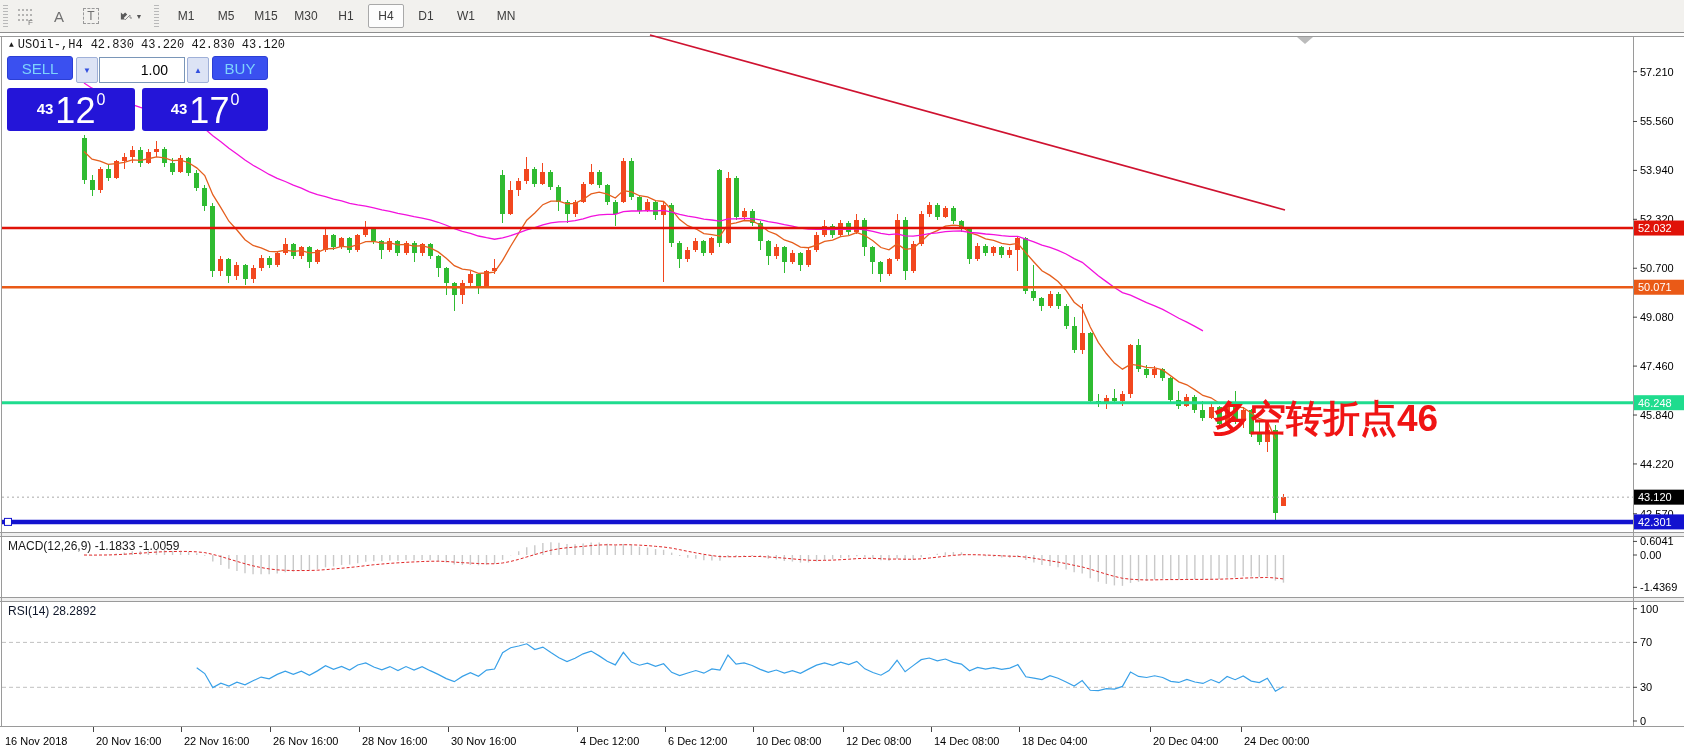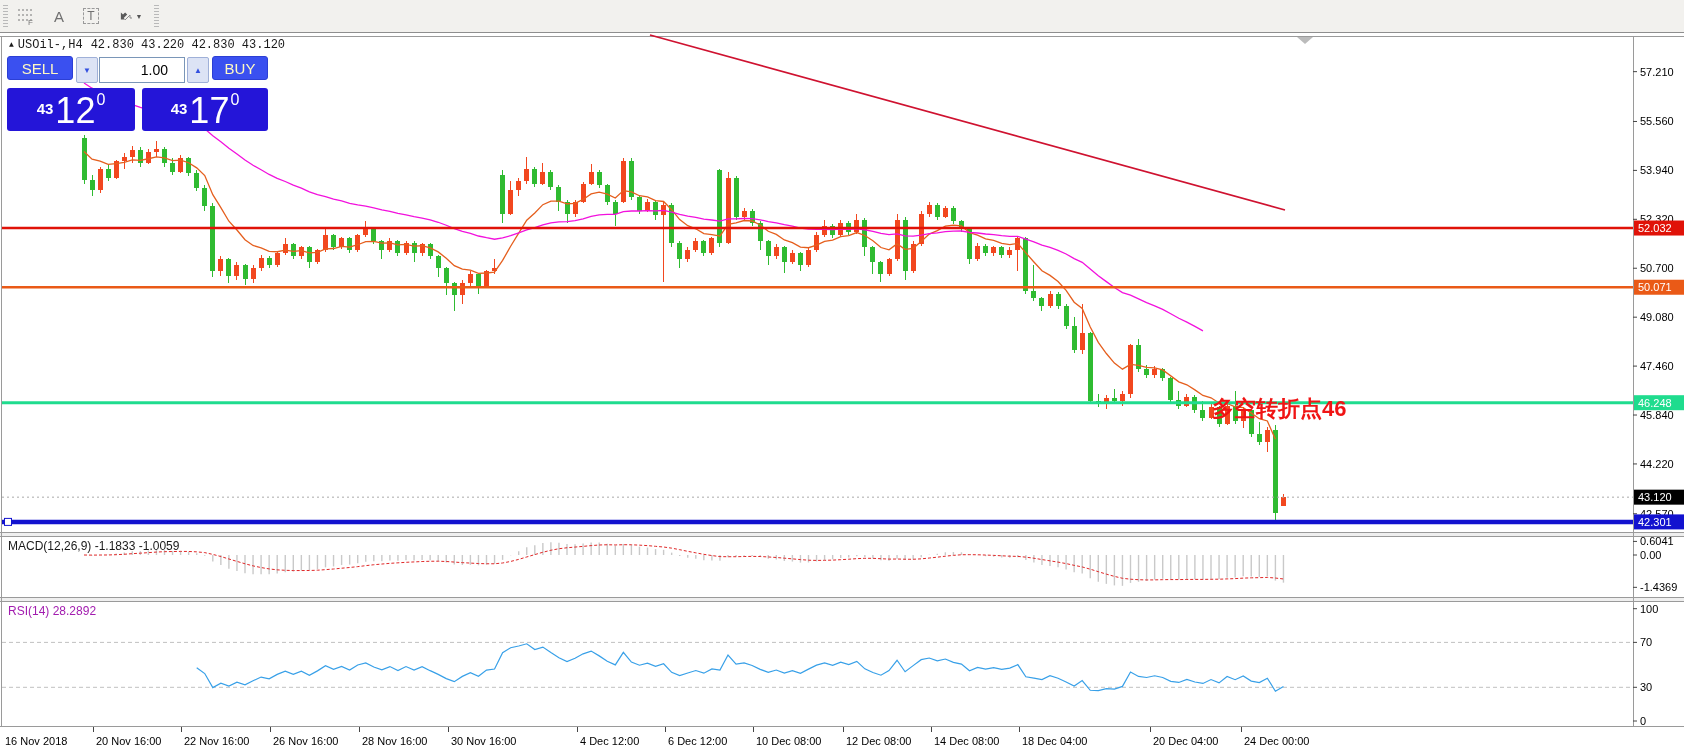--- a/index.html
+++ b/index.html
@@ -17,27 +17,27 @@
     justify-content:center;font-size:12px;color:#3c3c3c;border:1px solid transparent;border-radius:2px;}
   .tf-btn.active{background:#fdfdfd;border:1px solid #a9a9a9;}
   .caret{font-size:7px;color:#555;margin-left:2px;}
   
   #chart-svg{position:absolute;left:0;top:0;}
   .overlay{position:absolute;z-index:5;}
   #symbol-header{left:9px;top:38px;font-size:12px;color:#1a1a1a;white-space:nowrap;font-family:Liberation Mono, monospace;}
   #symbol-header .tri{font-size:8px;vertical-align:1px;margin-right:4px;}
   #symbol-header .ohlc{margin-left:8px;}
   #macd-label{left:8px;top:539px;font-size:12px;color:#1a1a1a;}
-  #rsi-label{left:8px;top:604px;font-size:12px;color:#a21caf;}
-  #annotation{left:1212px;top:394px;font-size:22px;font-weight:bold;white-space:nowrap;}
+  #rsi-label{left:8px;top:604px;font-size:12px;color:#0f172a;}
+  #annotation{left:1212px;top:394px;font-size:37px;font-weight:bold;white-space:nowrap;}
   
   #trade-panel{left:7px;top:56px;width:261px;height:75px;}
   .tp-row1{position:absolute;left:0;top:0;width:261px;height:28px;}
   .tp-btn{position:absolute;height:24px;background:#3a50f0;border:1px solid #2c3fd4;border-radius:3px;
-    color:#fef9c3;font-size:15px;display:flex;align-items:center;justify-content:center;box-sizing:border-box;}
+    color:#7dd3fc;font-size:15px;display:flex;align-items:center;justify-content:center;box-sizing:border-box;}
   #sell-btn{left:0;width:66px;}
   #buy-btn{left:205px;width:56px;}
   .spin{position:absolute;top:1px;width:22px;height:26px;background:#dce3f5;border:1px solid #9fb0d8;
     box-sizing:border-box;border-radius:2px;display:flex;align-items:center;justify-content:center;
     color:#3350e0;font-size:8px;}
   #vol-down{left:69px;}
   #vol-up{left:180px;}
   #vol-input{position:absolute;left:92px;top:1px;width:86px;height:26px;border:1px solid #7a96b8;
     box-sizing:border-box;font-size:14px;text-align:right;padding-right:16px;
     font-family:"Liberation Sans",sans-serif;}
@@ -73,20 +73,31 @@
       <span style="font-size:12px;color:#707070;border:1px dashed #9a9a9a;padding:0 3px;">T</span>
     </div>
     <div class="tool-btn wide">
       <svg width="18" height="18">
         <path d="M3,10 L8,5 L8,8 L11,8 L11,11 L6,11 L6,13 Z" fill="#5a5a5a" transform="rotate(-45 7 9)"></path>
         <path d="M9,13 L14,8 L14,11 L16,11" stroke="#8a8a8a" fill="none"></path>
       </svg>
       <span class="caret">▼</span>
     </div>
     <div class="grip"></div>
+    <div id="tf-group" style="display:flex;margin-left:4px;">
+        <div class="tf-btn">M1</div>
+        <div class="tf-btn">M5</div>
+        <div class="tf-btn">M15</div>
+        <div class="tf-btn">M30</div>
+        <div class="tf-btn">H1</div>
+        <div class="tf-btn active">H4</div>
+        <div class="tf-btn">D1</div>
+        <div class="tf-btn">W1</div>
+        <div class="tf-btn">MN</div>
+      </div>
   </div>
 
   <svg id="chart-svg" width="1684" height="752">
       <g>
         <rect x="0" y="33" width="1684" height="719" fill="#ffffff"></rect>
         <line x1="0" y1="36.5" x2="1684" y2="36.5" stroke="#9a9a9a" stroke-width="1"></line>
         <line x1="0" y1="532.5" x2="1684" y2="532.5" stroke="#9a9a9a" stroke-width="1"></line>
         <line x1="0" y1="536.5" x2="1684" y2="536.5" stroke="#9a9a9a" stroke-width="1"></line>
         <line x1="0" y1="597.5" x2="1684" y2="597.5" stroke="#9a9a9a" stroke-width="1"></line>
         <line x1="0" y1="601.5" x2="1684" y2="601.5" stroke="#9a9a9a" stroke-width="1"></line>

